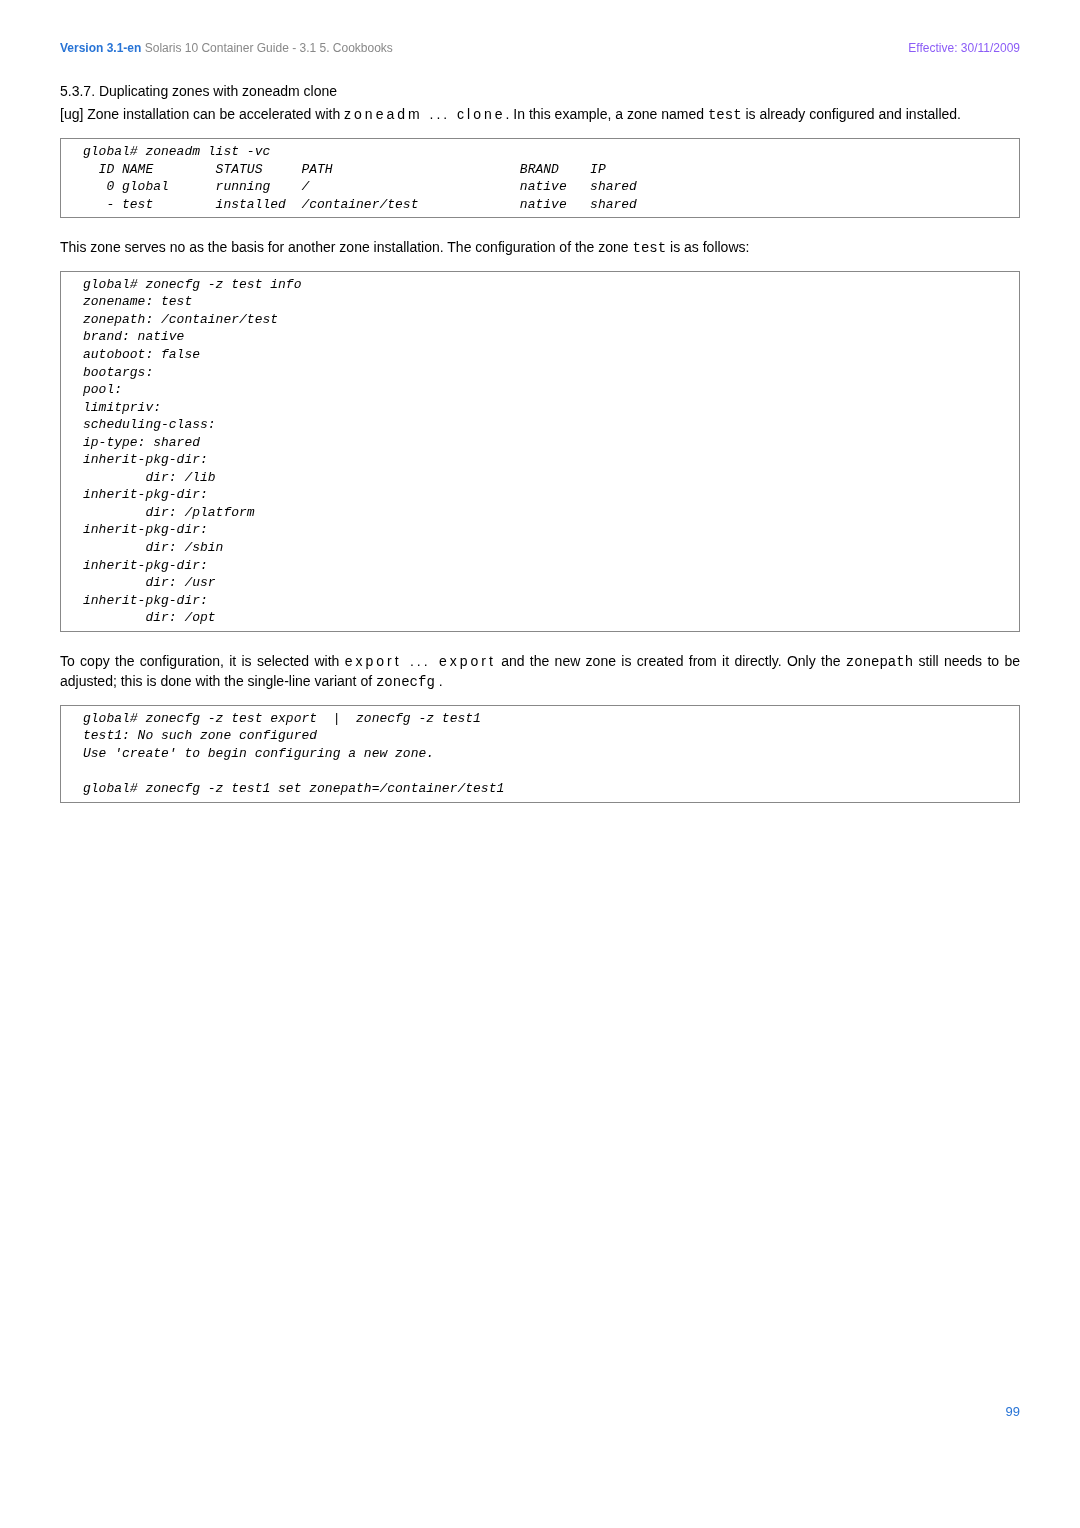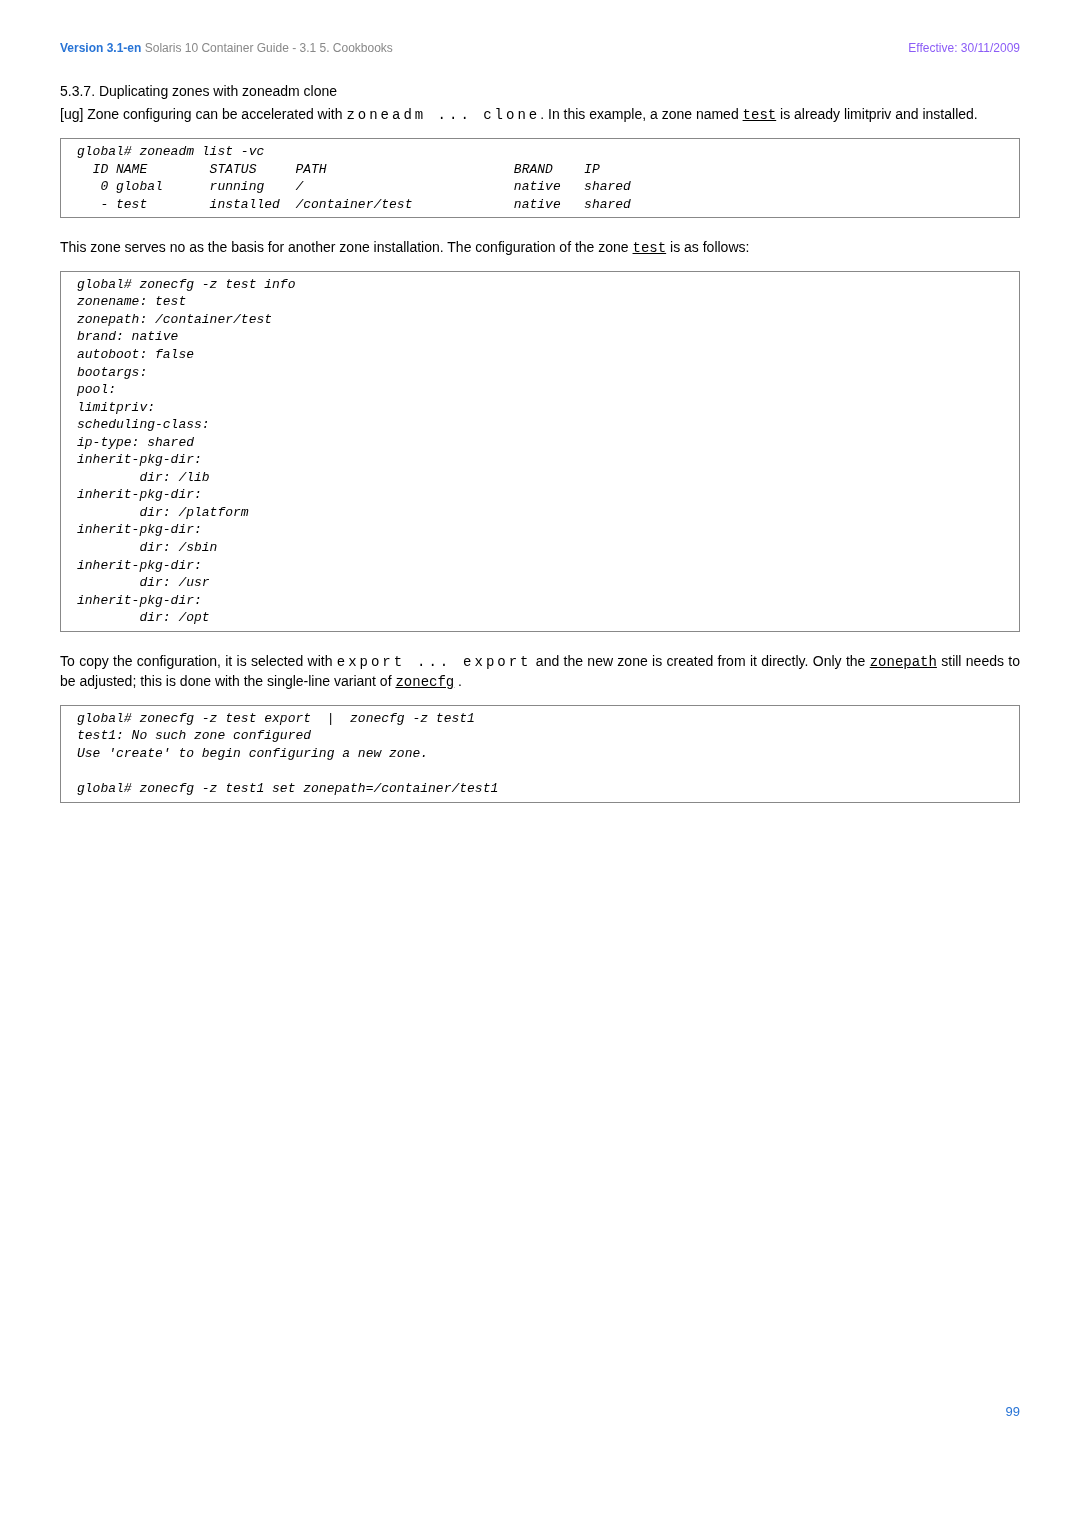--- a/index.html
+++ b/index.html
@@ -35,33 +35,32 @@
     font-weight: normal;
     font-size: 14px;
     margin-bottom: 4px;
   }
   .para {
     text-align: justify;
     margin-bottom: 12px;
   }
   .mono-inline {
     font-family: "Courier New", monospace;
-    text-decoration: underline;
   }
   .letterspace {
-    font-family: Liberation Mono, monospace;
+    font-family: Liberation Sans, sans-serif;
     letter-spacing: 3px;
   }
   .code-block {
     border: 1px solid #888;
     background: #fff;
     font-family: "Courier New", monospace;
     font-size: 13px;
     font-style: italic;
-    padding: 4px 16px;
+    padding: 4px 22px;
     margin: 10px 0 20px 0;
     white-space: pre;
     line-height: 1.35;
     overflow-x: auto;
   }
   .page-num {
     text-align: right;
     color: #2874d6;
     font-weight: normal;
     font-size: 13px;
@@ -78,21 +77,21 @@
   </div>
   <div class="header-right">Effective: 30/11/2009</div>
 </div>
 
 <div class="section-title">
   <span>5.3.7.</span>
   <span>Duplicating zones with zoneadm clone</span>
 </div>
 
 <div class="para">
-  <span>[ug] Zone configuring can be accelerated with </span><span class="letterspace">zoneadm ... clone</span><span>. In this example, a zone named </span><span class="mono-inline">test</span><span> is already limitpriv and installed.</span>
+  <span>[ug] Zone installation can be accelerated with </span><span class="letterspace">zoneadm ... clone</span><span>. In this example, a zone named </span><span class="mono-inline">test</span><span> is already configured and installed.</span>
 </div>
 
 <div class="code-block">global# zoneadm list -vc
   ID NAME        STATUS     PATH                        BRAND    IP
    0 global      running    /                           native   shared
    - test        installed  /container/test             native   shared</div>
 
 <div class="para">
   <span>This zone serves no as the basis for another zone installation. The configuration of the zone </span><span class="mono-inline">test</span><span> is as follows:</span>
 </div>

